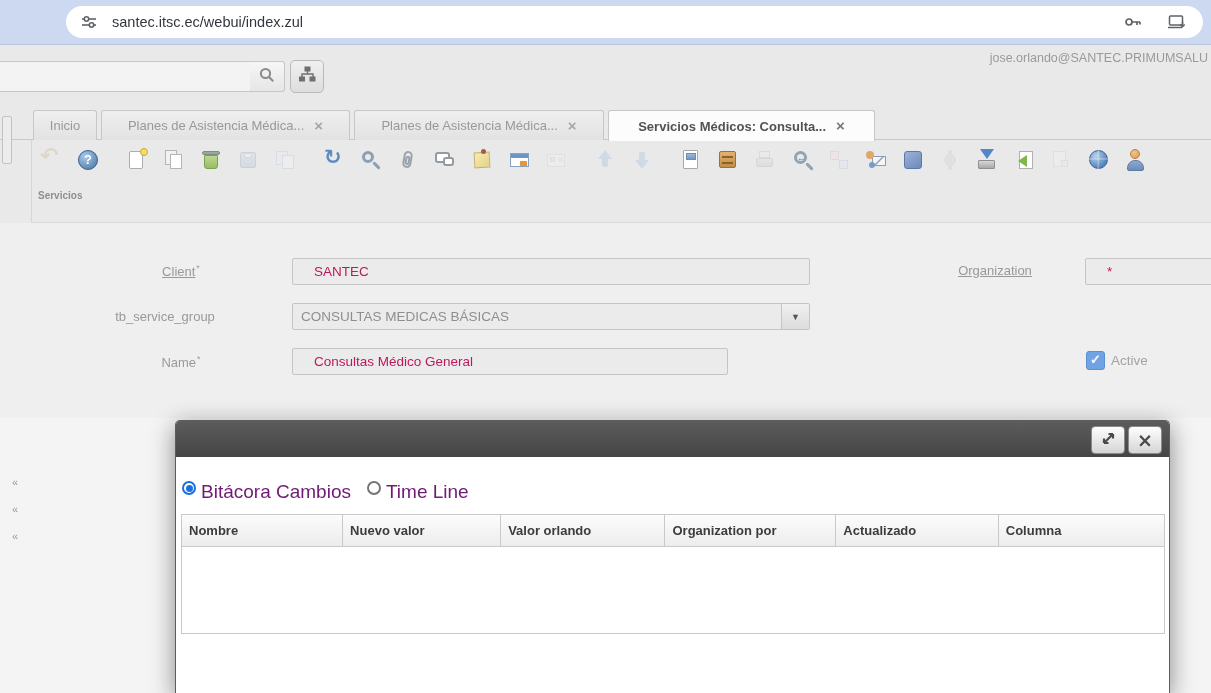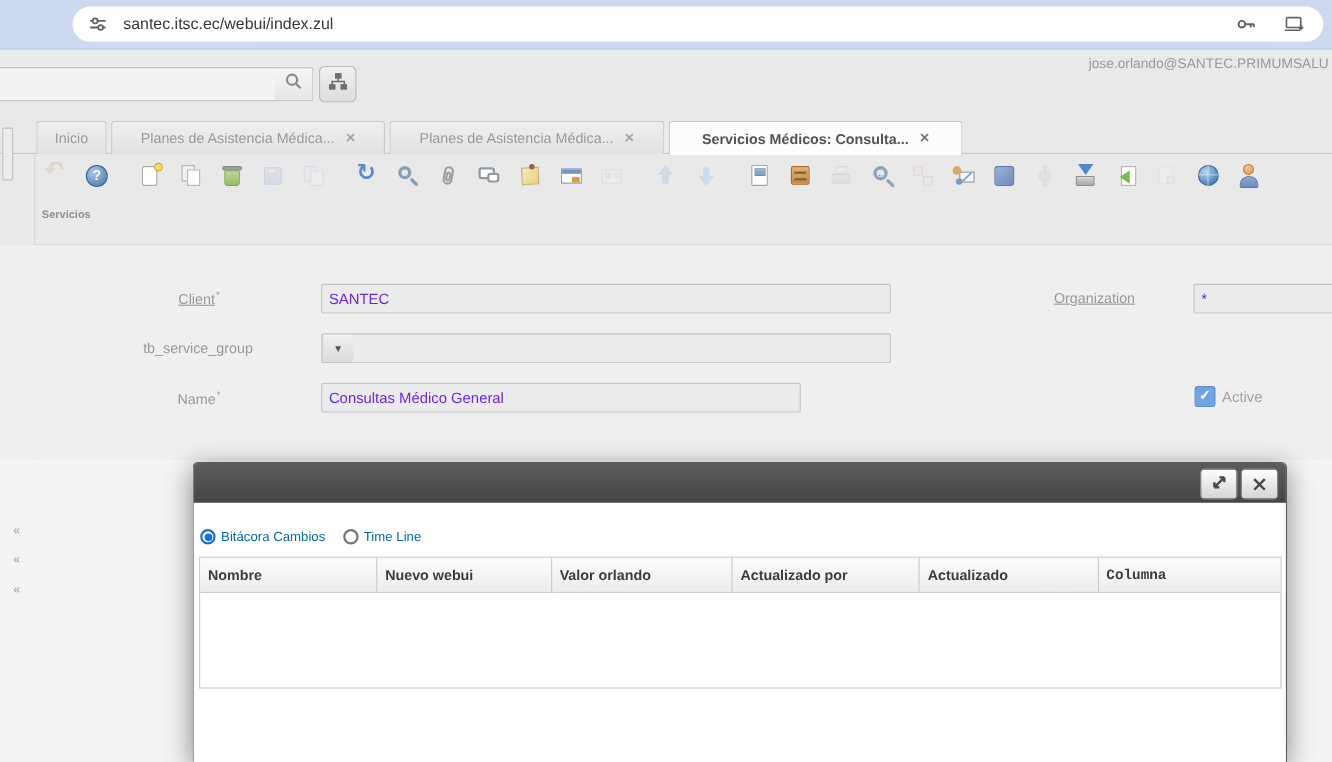--- a/index.html
+++ b/index.html
@@ -99,45 +99,45 @@
   .collapse-arrow{position:absolute;left:12px;font-size:11px;color:#999;cursor:pointer;z-index:3;}
 
   
   .win-title{position:absolute;left:38px;top:190px;font-size:10px;font-weight:bold;color:#8f8f8f;}
   .h-divider{position:absolute;left:32px;top:222px;width:1179px;height:1px;background:#dadada;}
   .form-bg{position:absolute;left:0;top:223px;width:1211px;height:195px;background:#efefef;}
   .lower-bg{position:absolute;left:0;top:418px;width:1211px;height:275px;background:#f4f4f4;}
   .flabel{position:absolute;font-size:13px;color:#98999b;text-align:center;white-space:nowrap;}
   .flink{text-decoration:underline;cursor:pointer;}
   .req{font-size:9px;color:#9a9a9a;vertical-align:super;margin-left:1px;}
-  .finput{position:absolute;box-sizing:border-box;height:27px;background:#ebebeb;border:1px solid #c5c5c5;border-radius:2px;color:#6d28d9;font-size:13.5px;padding:0 6px;font-family:"Liberation Sans",sans-serif;outline:none;}
+  .finput{position:absolute;box-sizing:border-box;height:27px;background:#ebebeb;border:1px solid #c5c5c5;border-radius:2px;color:#be185d;font-size:13.5px;padding:0 21px;font-family:"Liberation Sans",sans-serif;outline:none;}
   .combo{position:absolute;box-sizing:border-box;height:27px;background:#ebebeb;border:1px solid #c5c5c5;border-radius:2px;display:flex;align-items:center;cursor:pointer;}
   .combo-value{flex:1;font-size:13.5px;color:#8d8f92;padding-left:8px;white-space:nowrap;overflow:hidden;}
   .combo-btn{width:27px;height:100%;border-left:1px solid #c5c5c5;background:linear-gradient(#f0f0f0,#dcdcdc);display:flex;align-items:center;justify-content:center;font-size:9px;color:#555;border-radius:0 2px 2px 0;}
   .checkbox-row{position:absolute;display:flex;align-items:center;gap:6px;}
   .checkbox{width:17px;height:17px;background:#6fa3e3;border:1px solid #5a8fd0;border-radius:3px;color:#fff;font-size:13px;font-weight:bold;line-height:16px;text-align:center;cursor:pointer;}
   .checkbox-label{font-size:13.5px;color:#a3a3a3;}
 
   
   .modal{position:absolute;left:175px;top:420px;width:995px;height:273px;box-sizing:border-box;background:#fff;border:1px solid #5d5d5d;border-bottom:none;border-radius:5px 5px 0 0;box-shadow:0 6px 24px rgba(0,0,0,.45);z-index:10;}
   .modal-title{position:relative;height:36px;background:linear-gradient(#5c5c5c,#454545);border-radius:4px 4px 0 0;display:flex;align-items:center;padding-left:13px;color:#fff;font-size:13.5px;font-weight:bold;}
   .mbtn{position:absolute;top:5px;width:34px;height:28px;box-sizing:border-box;border:1px solid #8a8a8a;border-radius:4px;background:linear-gradient(#fefefe,#d5d5d5);display:flex;align-items:center;justify-content:center;color:#4a4a4a;cursor:pointer;}
   .mbtn-expand{right:44px;}
   .mbtn-close{right:7px;font:bold 19px/1 "DejaVu Sans",sans-serif;}
   .record-info{margin:14px 0 0 13px;font-family:"DejaVu Sans Mono",monospace;font-size:13px;line-height:18.2px;color:#1c1c1c;white-space:pre;}
-  .radio-row{margin:24px 0 0 6px;display:flex;align-items:center;font-size:12px;color:#0369a1;}
+  .radio-row{margin:24px 0 0 6px;display:flex;align-items:flex-start;font-size:19px;color:#701a75;}
   .radio{width:14px;height:14px;border-radius:50%;box-sizing:border-box;position:relative;margin-right:5px;cursor:pointer;}
   .radio.sel{border:2px solid #1a6fe0;}
   .radio.sel::after{content:"";position:absolute;inset:1.5px;border-radius:50%;background:#1a6fe0;}
   .radio.unsel{border:2px solid #757575;}
   .radio-label{margin-right:16px;}
   .table-wrap{margin:11px 4px 0 5px;height:118px;border:1px solid #c9c9c9;background:#fff;overflow:hidden;}
   table.log{border-collapse:collapse;width:100%;}
   table.log th{height:31px;padding:0 0 0 7px;text-align:left;font-size:13px;font-weight:bold;color:#3c3c3c;background:linear-gradient(#fcfcfc,#ececec);border-right:1px solid #c9c9c9;border-bottom:1px solid #c9c9c9;white-space:nowrap;}
-  table.log th:last-child{border-right:none;font-family:Liberation Mono, monospace;}
+  table.log th:last-child{border-right:none;}
 </style>
 </head>
 <body>
 
 <div id="page">
 
   <div class="browser-bar">
     <div class="url-pill">
       <span class="pill-icon tune-wrap">
         <svg width="18" height="18" viewBox="0 0 18 18">
@@ -317,22 +317,23 @@
   <span class="collapse-arrow" style="top:476px;">«</span>
   <span class="collapse-arrow" style="top:503px;">«</span>
   <span class="collapse-arrow" style="top:530px;">«</span>
 
   <div class="flabel" style="left:80px;top:263px;width:202px;"><span class="flink">Client</span><sup class="req">*</sup></div>
   <input class="finput" style="left: 292px; top: 258px; width: 518px;" readonly="" value="SANTEC">
 
   <div class="flabel" style="left:915px;top:263px;width:160px;"><span class="flink">Organization</span></div>
   <input class="finput" style="left: 1085px; top: 258px; width: 140px;" readonly="" value="*">
 
-  <div class="flabel" style="left:79px;top:309px;width:202px;"><span>tb_service_group</span></div>
+  <div class="flabel" style="left:64px;top:309px;width:202px;"><span>tb_service_group</span></div>
   <div class="combo" style="left:292px;top:303px;width:518px;">
+    <div class="combo-value">CONSULTAS MEDICAS BÁSICAS</div>
     <div class="combo-btn">
         <span>▼</span>
       </div>
   </div>
 
   <div class="flabel" style="left:80px;top:354px;width:202px;"><span>Name</span><sup class="req">*</sup></div>
   <input class="finput" style="left: 292px; top: 348px; width: 436px;" readonly="" value="Consultas Médico General">
 
   <div class="checkbox-row" style="left:1086px;top:351px;">
     <div class="checkbox"><span>✓</span></div>
@@ -360,23 +361,23 @@
         <span class="radio sel"></span>
         <span class="radio-label">Bitácora Cambios</span>
         <span class="radio unsel"></span>
         <span class="radio-label">Time Line</span>
       </div>
     <div class="table-wrap">
       <table class="log">
           <thead>
             <tr>
               <th style="width: 164px;">Nombre</th>
-              <th style="width: 158px;">Nuevo webui</th>
+              <th style="width: 158px;">Nuevo valor</th>
               <th style="width: 164px;">Valor orlando</th>
-              <th style="width: 169px;">Actualizado por</th>
+              <th style="width: 169px;">Organization por</th>
               <th style="width: 163px; margin-left: 10px;">Actualizado</th>
               <th style="width: 169px;">Columna</th>
             </tr>
           </thead>
         </table>
     </div>
   </div>
 
 </div>
 

